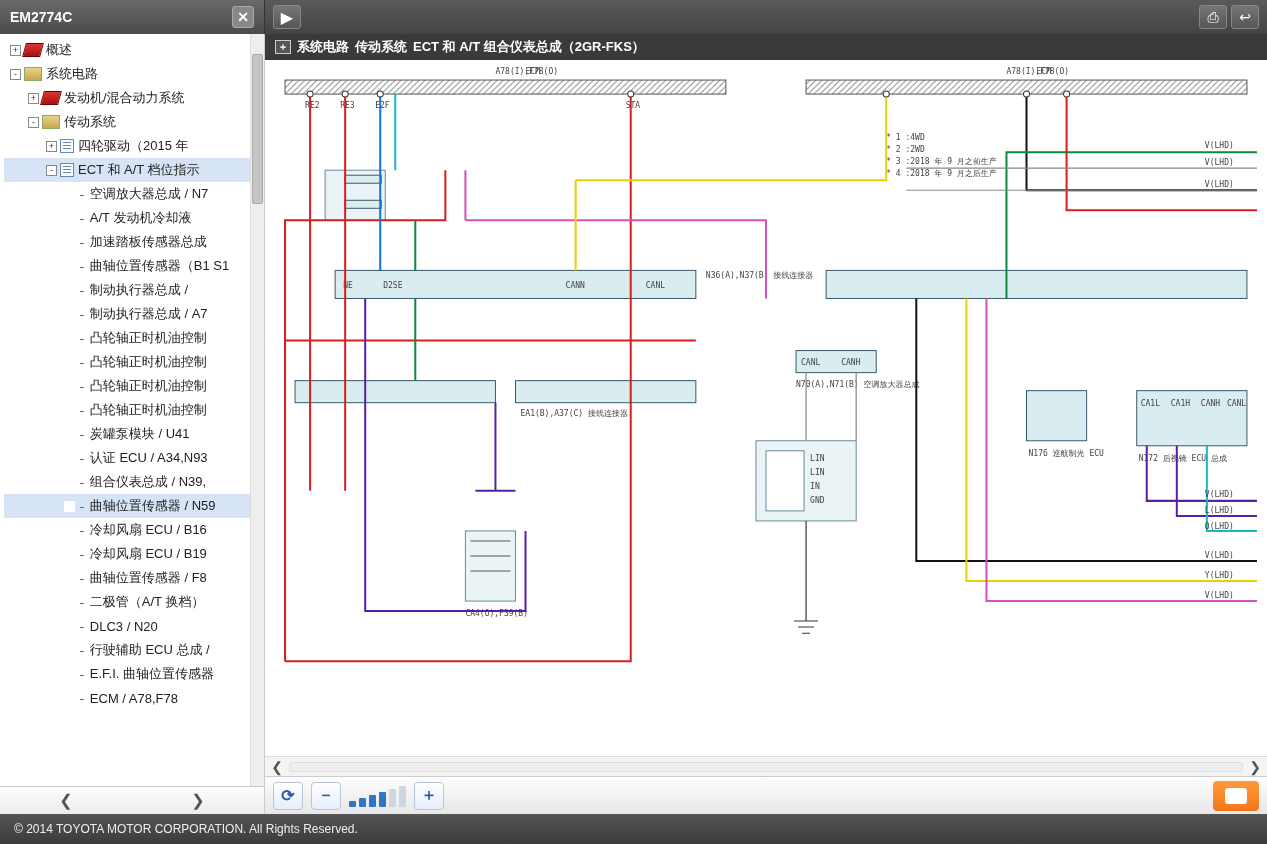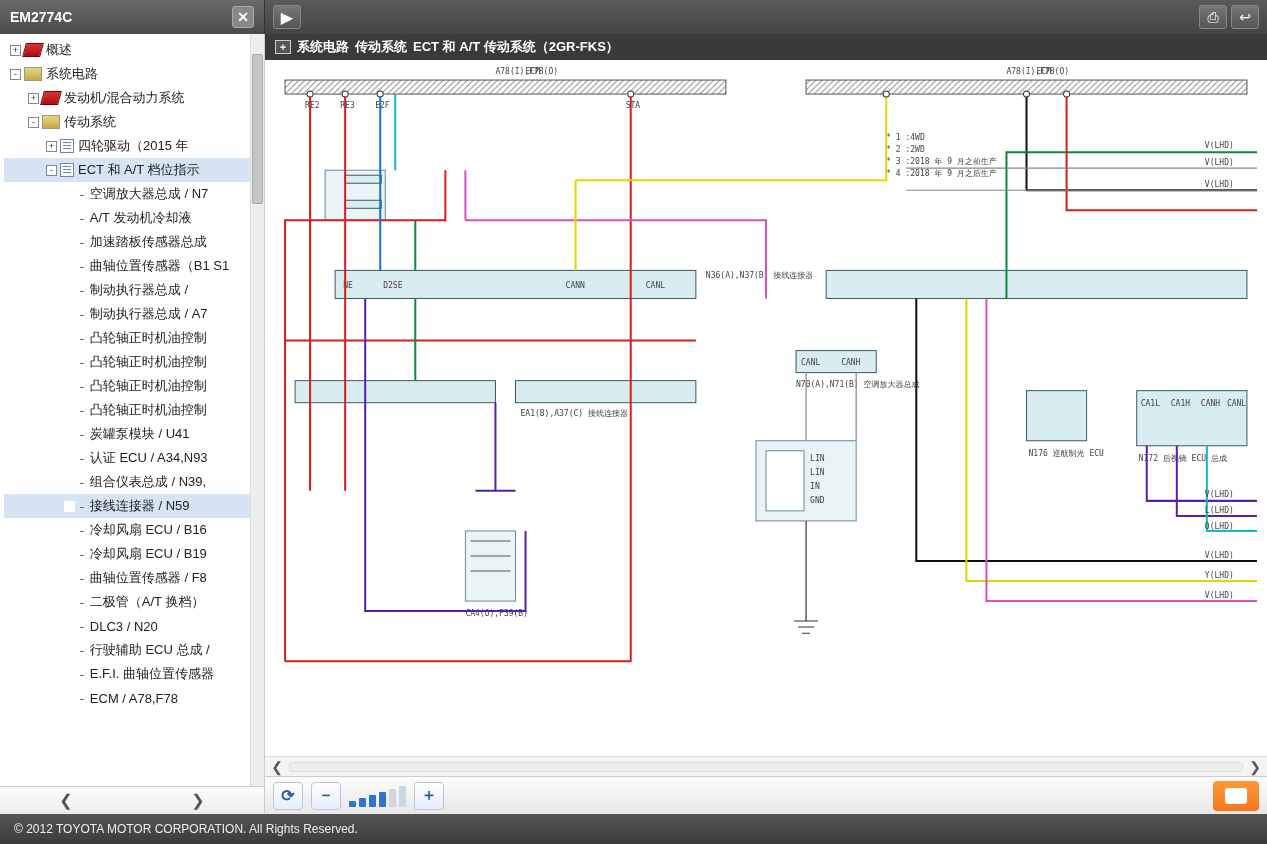--- a/index.html
+++ b/index.html
@@ -207,21 +207,21 @@
           <div class="tree-row">
             <span class="ind" style="width: 60px;"></span>
             <span class="pm empty"></span>
             <span class="dash">-</span>
             <span class="label">组合仪表总成 / N39,</span>
           </div>
           <div class="tree-row selected">
             <span class="ind" style="width: 60px;"></span>
             <span class="pm empty"></span>
             <span class="dash">-</span>
-            <span class="label">接线连接器 / N59</span>
+            <span class="label">曲轴位置传感器 / N59</span>
           </div>
           <div class="tree-row">
             <span class="ind" style="width: 60px;"></span>
             <span class="pm empty"></span>
             <span class="dash">-</span>
             <span class="label">冷却风扇 ECU / B16</span>
           </div>
           <div class="tree-row">
             <span class="ind" style="width: 60px;"></span>
             <span class="pm empty"></span>
@@ -272,21 +272,21 @@
         <div class="arrow">❮</div>
         <div class="arrow">❯</div>
       </div>
     </div>
 
     <div class="content">
       <div class="breadcrumb">
         <span class="bc-icon">＋</span>
         <span>系统电路</span>
         <span>传动系统</span>
-        <span>ECT 和 A/T 传动系统（2GR-FKS）</span>
+        <span>ECT 和 A/T 组合仪表总成（2GR-FKS）</span>
       </div>
 
       <div class="diagram-wrap">
         <svg class="diagram" viewBox="0 0 1000 700" preserveAspectRatio="xMidYMid meet">
           <defs>
             <pattern id="hatch" patternUnits="userSpaceOnUse" width="6" height="6">
               <path d="M-1,1 l2,-2 M0,6 l6,-6 M5,7 l2,-2" stroke="#888" stroke-width="1"></path>
             </pattern>
           </defs>
 
@@ -424,15 +424,15 @@
           <span class="off" style="height:18px"></span>
             <span class="off" style="height:21px"></span>
         </div>
         <div class="zb-btn">＋</div>
         <div class="chat-btn"></div>
       </div>
     </div>
   </div>
 
   <div class="footer">
-    <span>© 2012 TOYOTA MOTOR CORPORATION. All Rights Reserved.</span>
+    <span>© 2014 TOYOTA MOTOR CORPORATION. All Rights Reserved.</span>
   </div>
 </div>
 
 </body></html>

